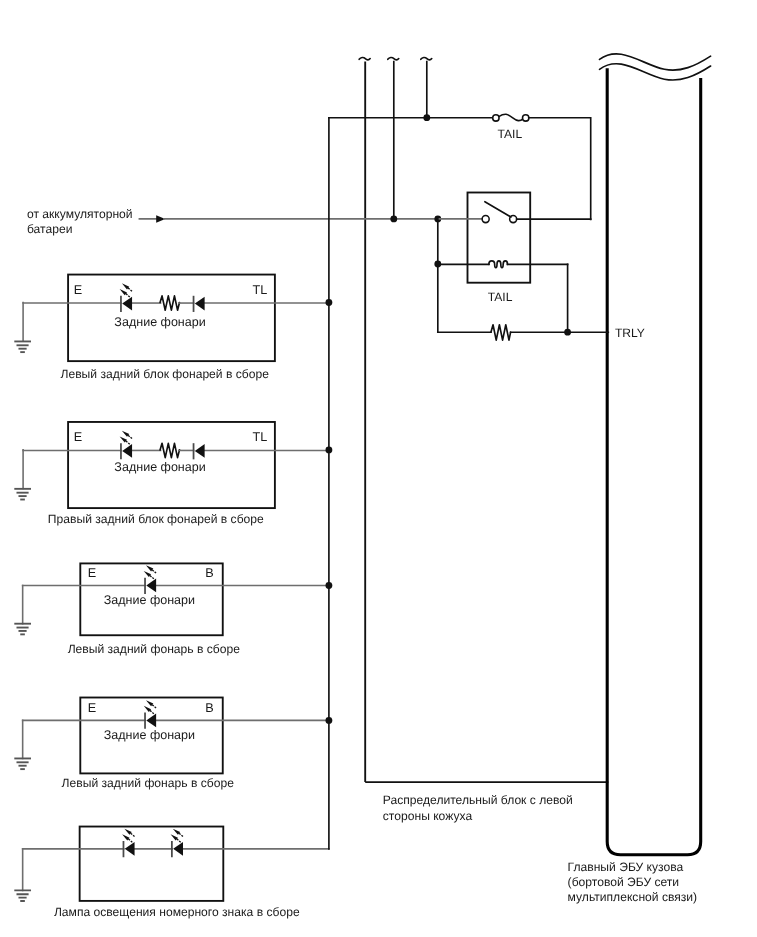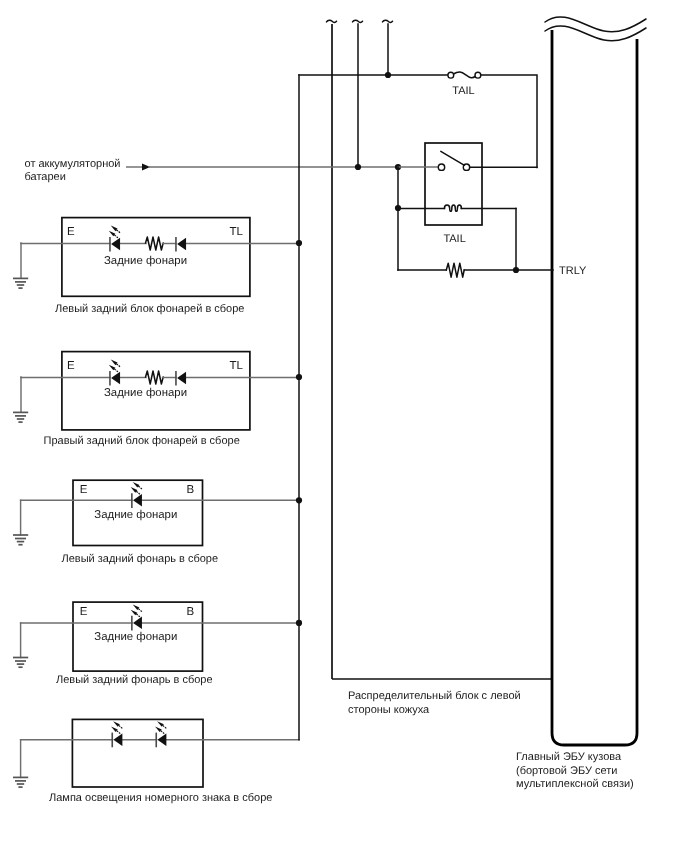--- a/index.html
+++ b/index.html
@@ -1,19 +1,19 @@
 <!DOCTYPE html>
 <html><head>
 <meta charset="utf-8">
 <style>
   html,body{margin:0;padding:0;background:#ffffff;}
   body{width:688px;height:852px;overflow:hidden;
        font-family:"Liberation Sans",sans-serif;
        -webkit-font-smoothing:antialiased;text-rendering:geometricPrecision;}
-  #root{position:relative;width:688px;height:678px;background:#ffffff;-webkit-font-smoothing:antialiased;}
+  #root{position:relative;width:688px;height:678px;background:#ffffff;margin-top:32px;-webkit-font-smoothing:antialiased;}
   svg#diagram{display:block;position:absolute;left:0;top:0;transform:translateZ(0);}
   .w{stroke:#6e6e6e;stroke-width:1.45;fill:none;stroke-linecap:square;}
   .wd{stroke:#111111;stroke-width:1.5;fill:none;stroke-linecap:square;}
   .bx{stroke:#111111;stroke-width:1.7;fill:none;}
   .bxt{stroke:#000000;stroke-width:2.8;fill:none;}
   .sq{stroke:#111111;stroke-width:1.5;fill:none;stroke-linecap:round;}
   .sym{stroke:#111111;stroke-width:1.5;fill:none;stroke-linecap:round;stroke-linejoin:round;}
   .symf{fill:#111111;stroke:none;}
   .dot{fill:#111111;stroke:none;}
   .ocircle{stroke:#111111;stroke-width:1.4;fill:#ffffff;}

